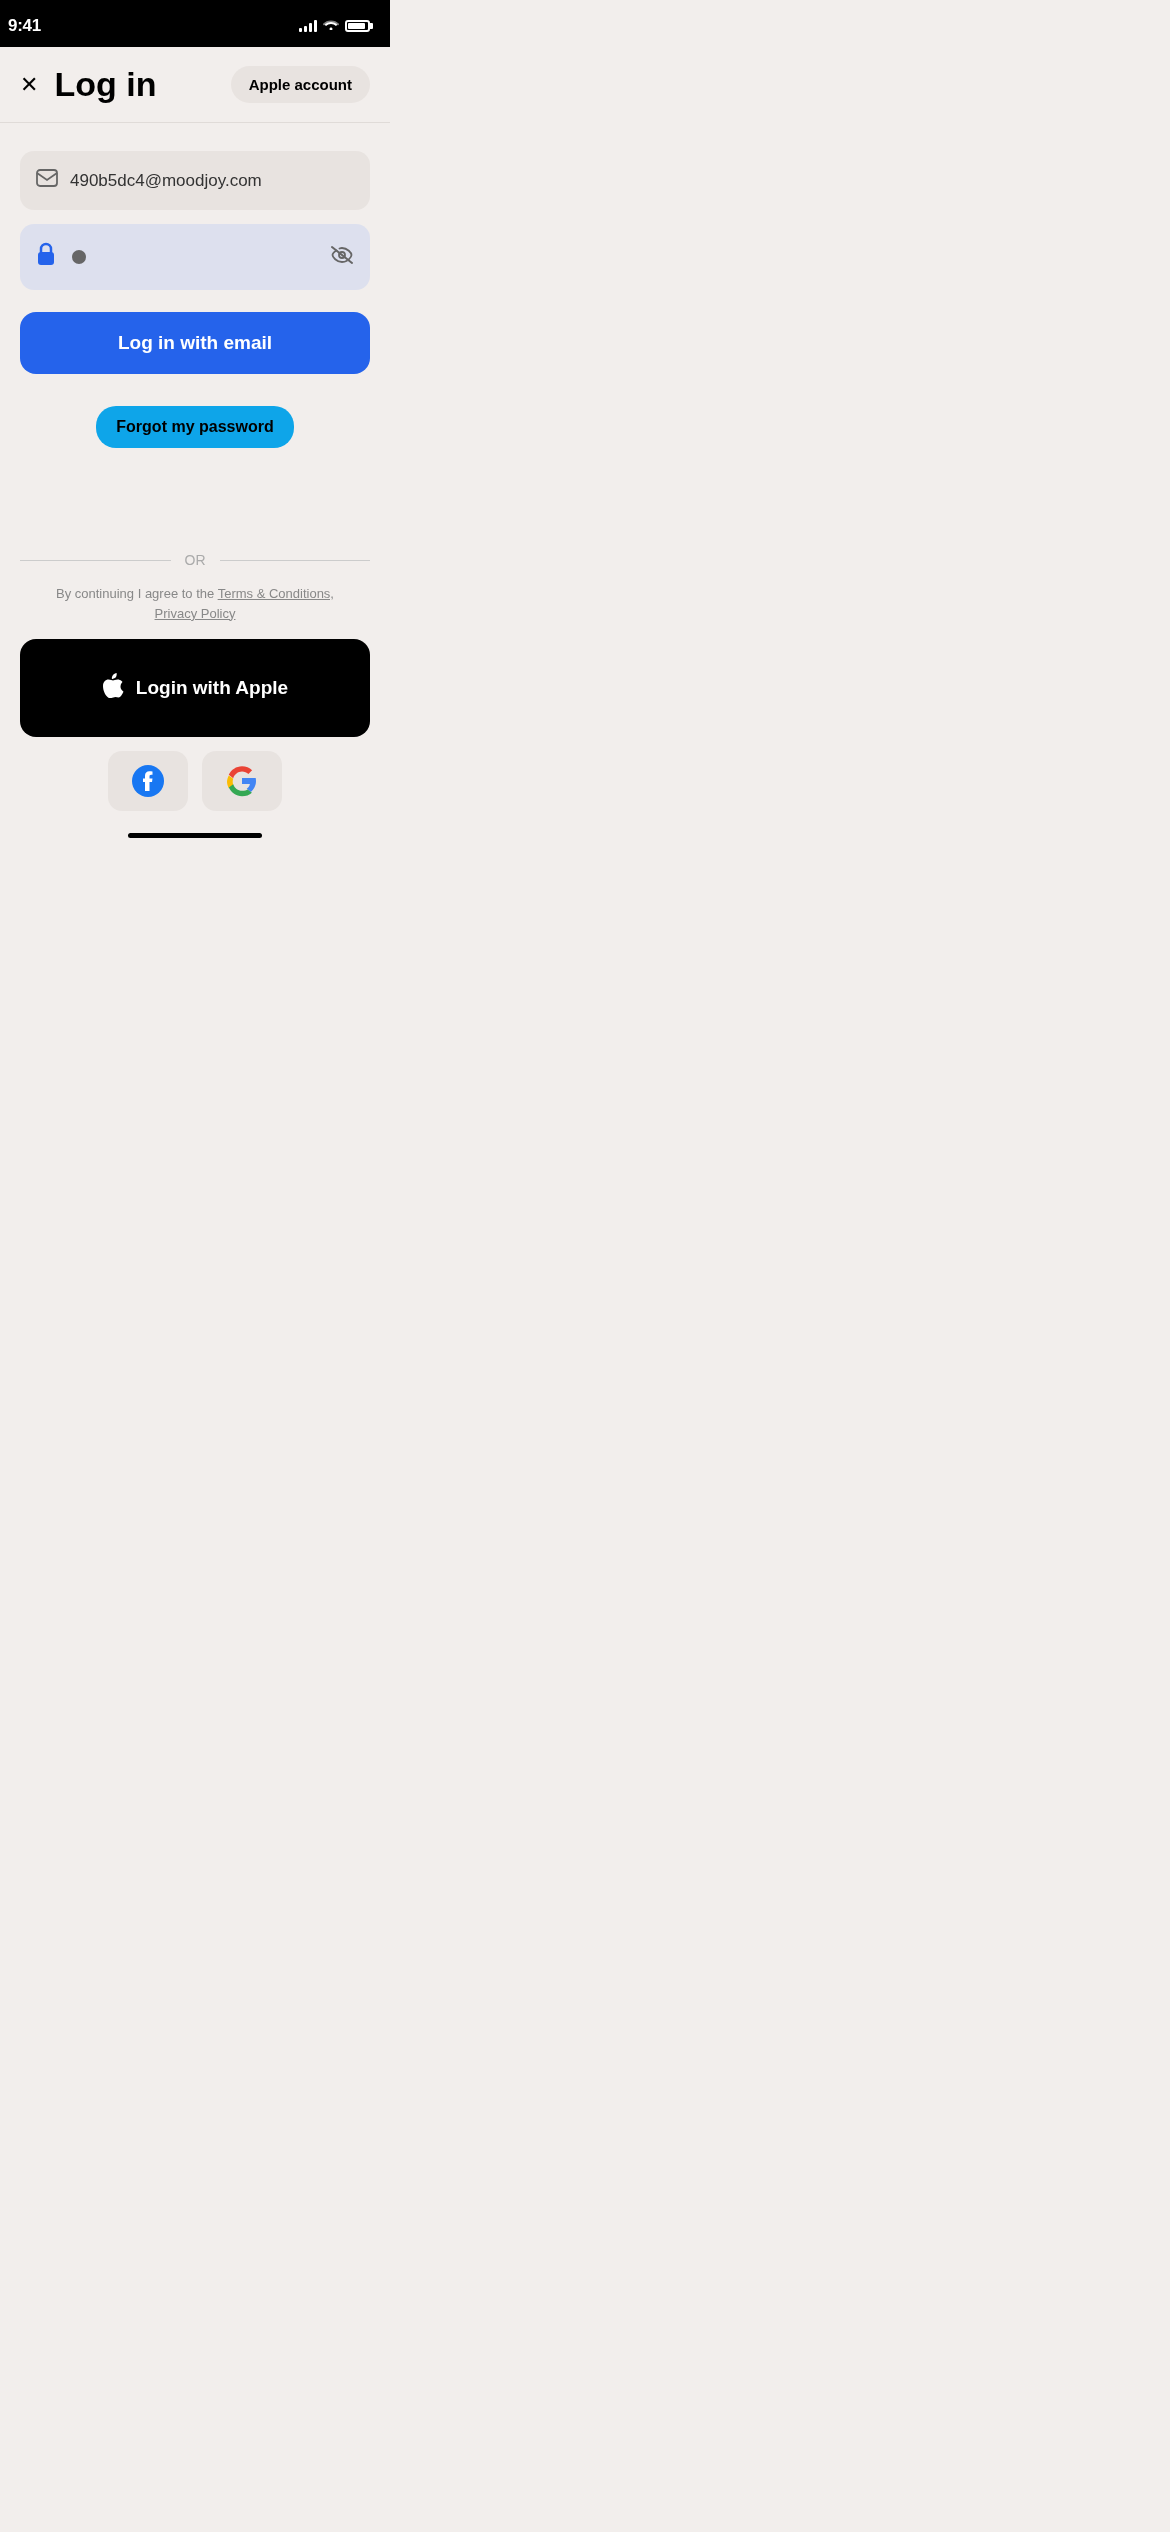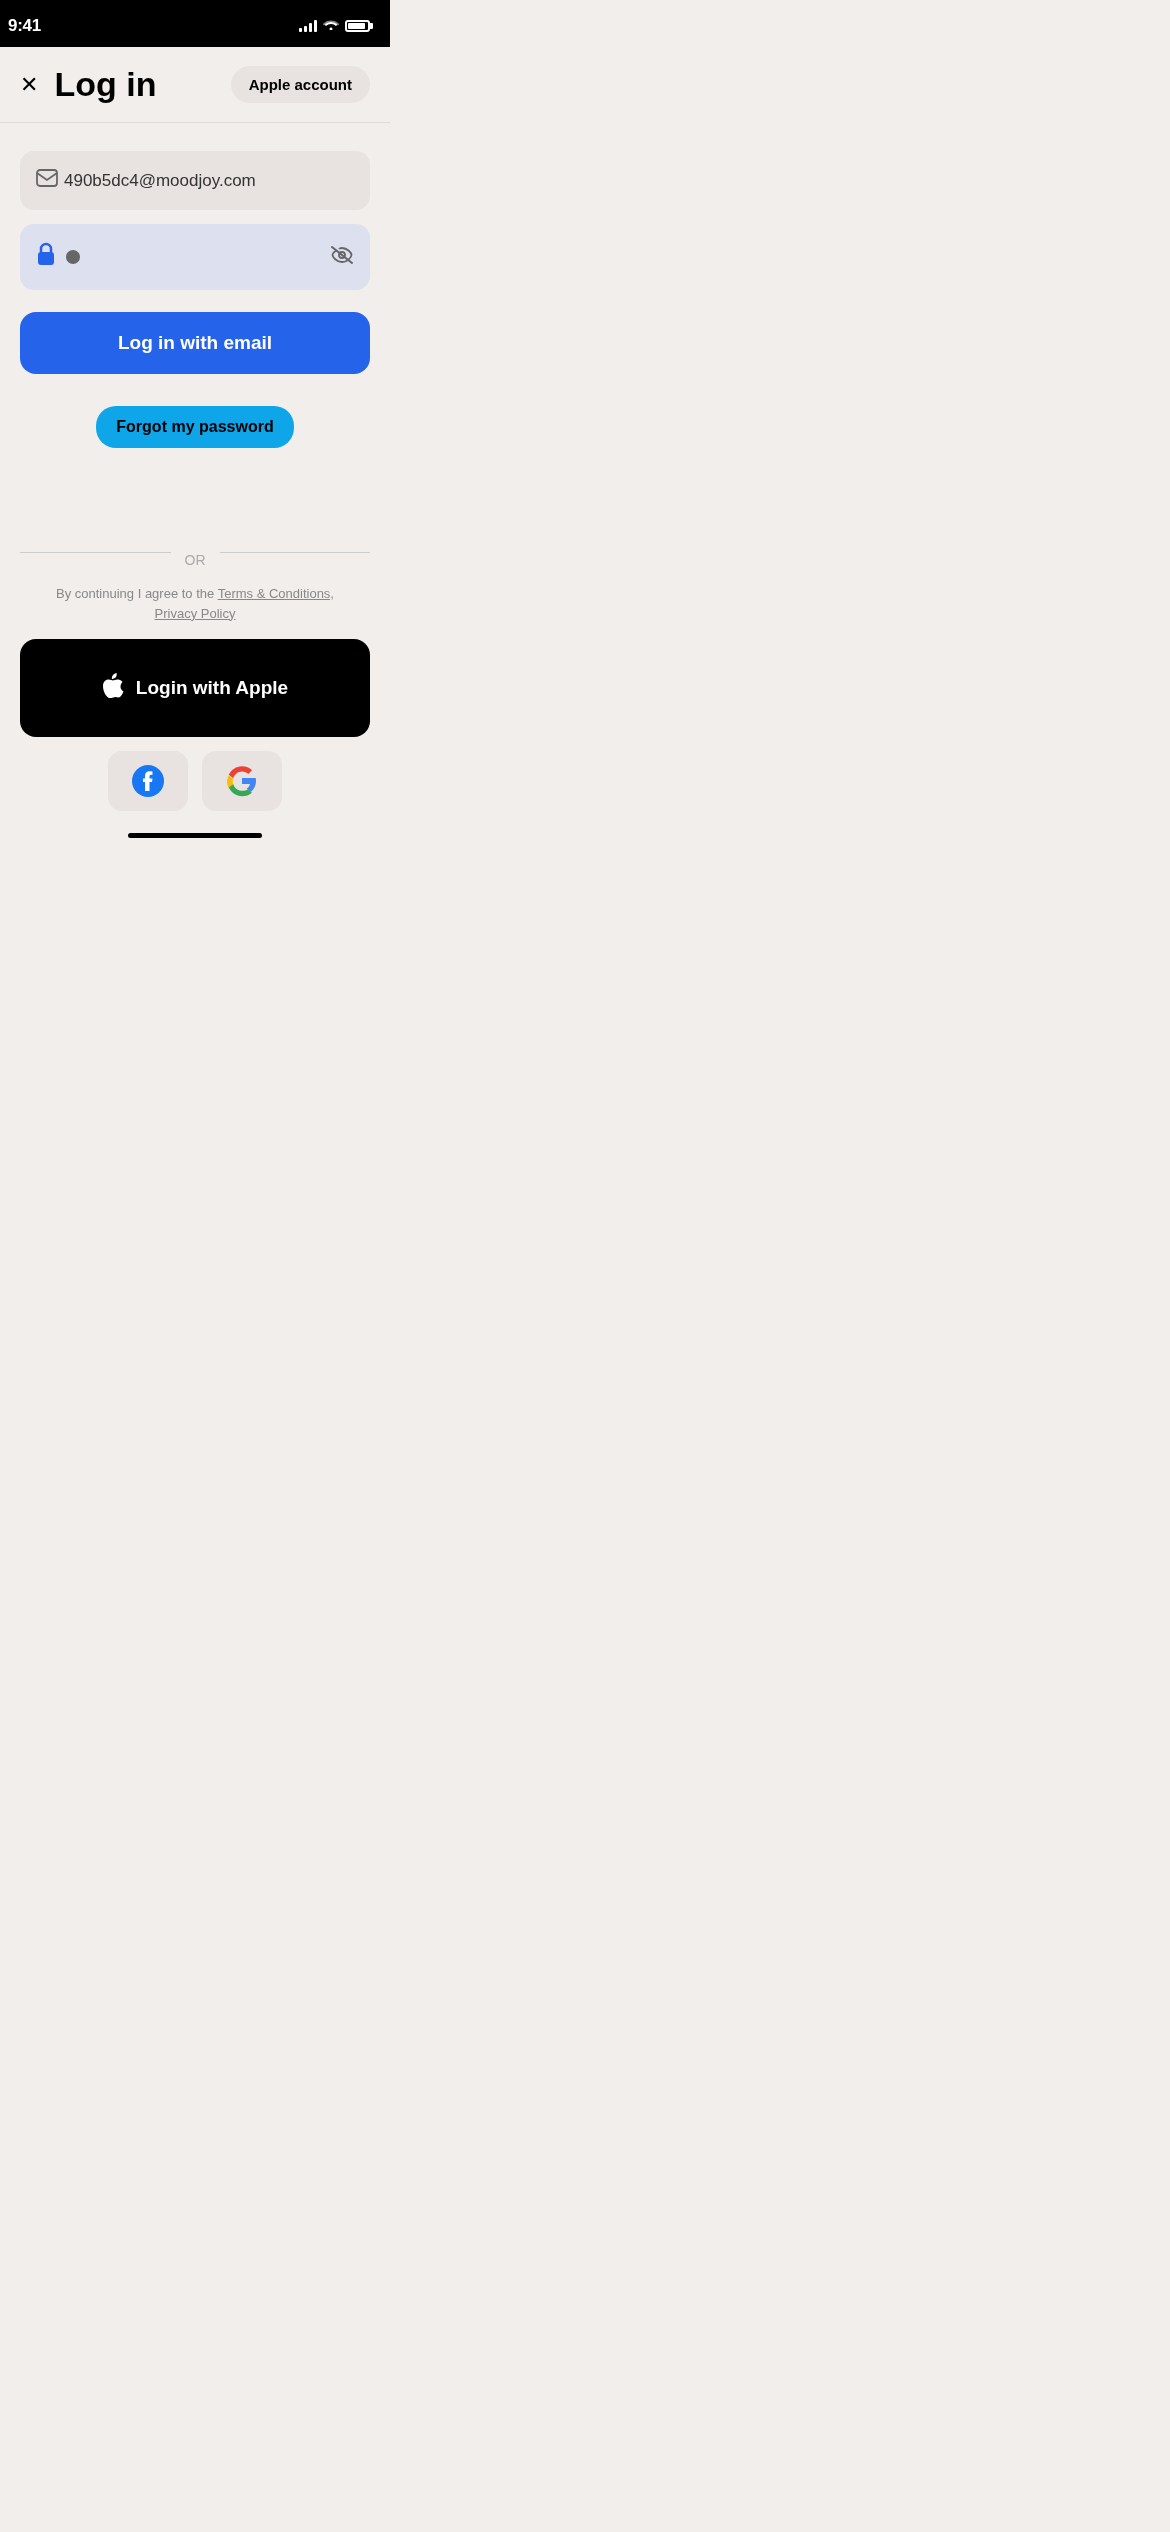--- a/index.html
+++ b/index.html
@@ -137,21 +137,21 @@
       gap: 14px;
     }
 
     .input-field {
       background: #e8e3e0;
       border: none;
       border-radius: 14px;
       padding: 18px 16px;
       display: flex;
       align-items: center;
-      gap: 6px;
+      gap: 12px;
     }
     .input-field.password-field {
       background: #dde0ee;
       justify-content: space-between;
     }
     .input-field input {
       background: none;
       border: none;
       outline: none;
       font-size: 17px;
@@ -218,20 +218,21 @@
       justify-content: center;
       padding: 16px 0 0 0;
     }
 
     
     .spacer { flex: 1; }
 
     
     .or-divider {
       display: flex;
+      align-items: center;
       padding: 0 20px;
       margin: 0 0 16px 0;
     }
     .or-line {
       flex: 1;
       height: 1px;
       background: #ccc;
     }
     .or-text {
       font-size: 14px;

